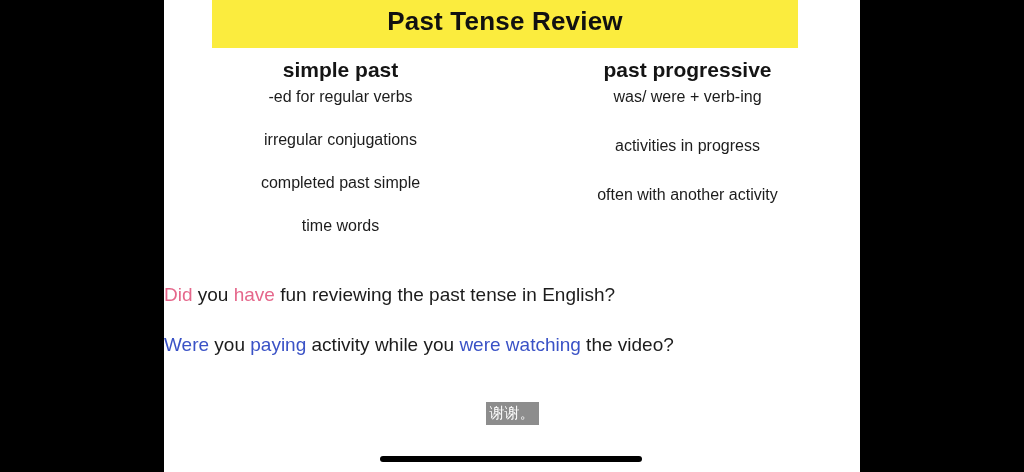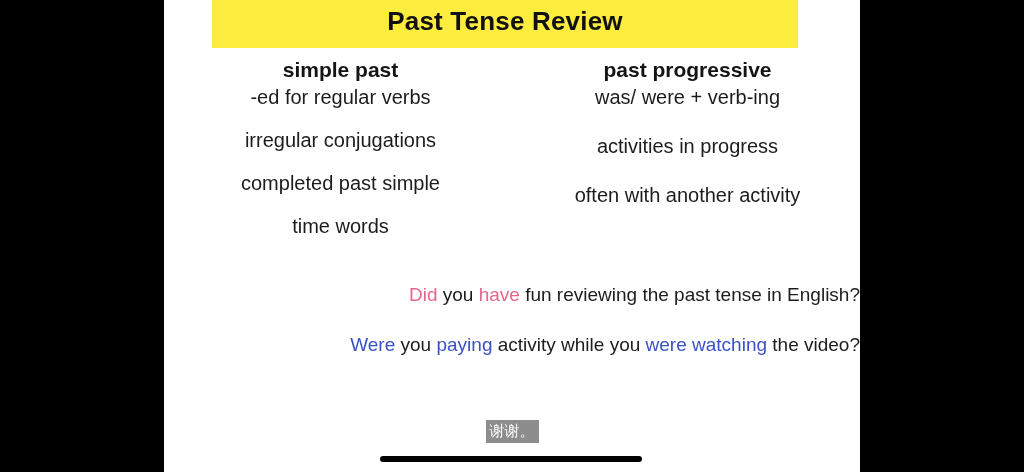--- a/index.html
+++ b/index.html
@@ -77,50 +77,50 @@
   .column.right-col { padding-left: 2px; }
 
   .col-heading {
     font-size: 21px;
     font-weight: bold;
     color: #141414;
     margin: 0 0 3px 0;
     line-height: 24px;
   }
   .col-item {
-    font-size: 20px;
+    font-size: 16px;
     color: #1c1c1c;
     line-height: 24px;
   }
   .left-col .col-item  { margin-bottom: 19px; }
   .right-col .col-item { margin-bottom: 25px; }
   .col-item:last-child { margin-bottom: 0; }
 
   
   #questions {
     position: absolute;
     left: 0;
     top: 283px;
     width: 696px;
-    text-align: right;
+    text-align: left;
   }
   .question-line {
     font-size: 19px;
     line-height: 24px;
     color: #1c1c1c;
     margin-bottom: 26px;
     white-space: nowrap;
   }
   .question-line:last-child { margin-bottom: 0; }
 
   
   #caption {
     position: absolute;
     left: 0;
-    top: 420px;
+    top: 402px;
     width: 696px;
     text-align: center;
   }
   #caption .caption-box {
     display: inline-block;
     background: #8d8d8d;
     color: #ffffff;
     font-size: 15px;
     line-height: 20px;
     padding: 1px 4px 2px 4px;

